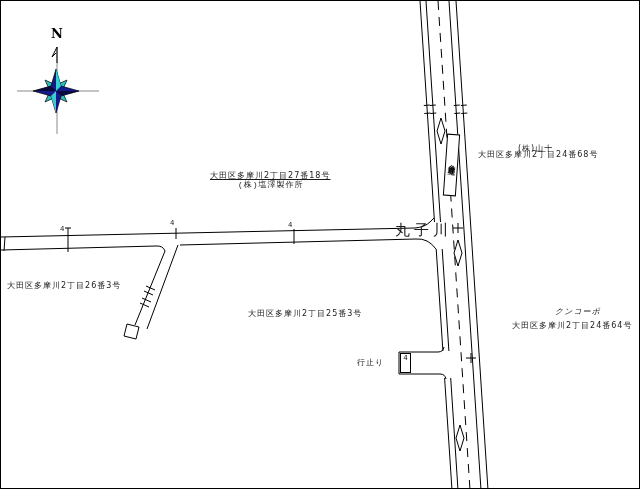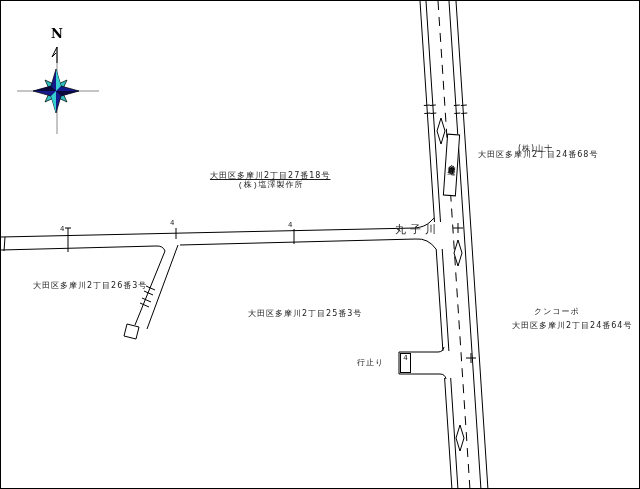--- a/index.html
+++ b/index.html
@@ -141,26 +141,26 @@
   <div class="plate">多摩堤通り</div>
 
   <div class="lbl" style="left:517px;top:102px;margin-top:41px;">(株)山十</div>
   <div class="lbl" style="left:477px;top:113px;margin-top:36px;">大田区多摩川2丁目24番68号</div>
 
   <div class="lbl" style="left:237px;top:179px;font-family:Liberation Mono, monospace;">(株)塩澤製作所</div>
   <div class="lbl" style="left:209px;top:170px;text-decoration:underline;">大田区多摩川2丁目27番18号</div>
 
   <div class="lbl" style="left:247px;top:260px;margin-top:48px;">大田区多摩川2丁目25番3号</div>
 
-  <div class="lbl" style="left:32px;top:280px;">大田区多摩川2丁目26番3号</div>
+  <div class="lbl" style="left:6px;top:280px;">大田区多摩川2丁目26番3号</div>
 
-  <div class="lbl" style="left:533px;top:306px;">クンコーポ</div>
+  <div class="lbl" style="left:554px;top:306px;font-style:italic;">クンコーポ</div>
   <div class="lbl" style="left:511px;top:320px;">大田区多摩川2丁目24番64号</div>
 
-  <div class="lbl" style="left:394px;top:224px;letter-spacing:4px;font-size:11px;">丸子川</div>
+  <div class="lbl" style="left:394px;top:224px;letter-spacing:4px;font-size:15px;">丸子川</div>
 
   <div class="lbl" style="left:356px;top:357px;">行止り</div>
 
   <div class="num" style="left:59px;top:224px;">4</div>
   <div class="num" style="left:169px;top:218px;">4</div>
   <div class="num" style="left:287px;top:220px;">4</div>
   <div class="wbox">4</div>
 
 </div>
 

